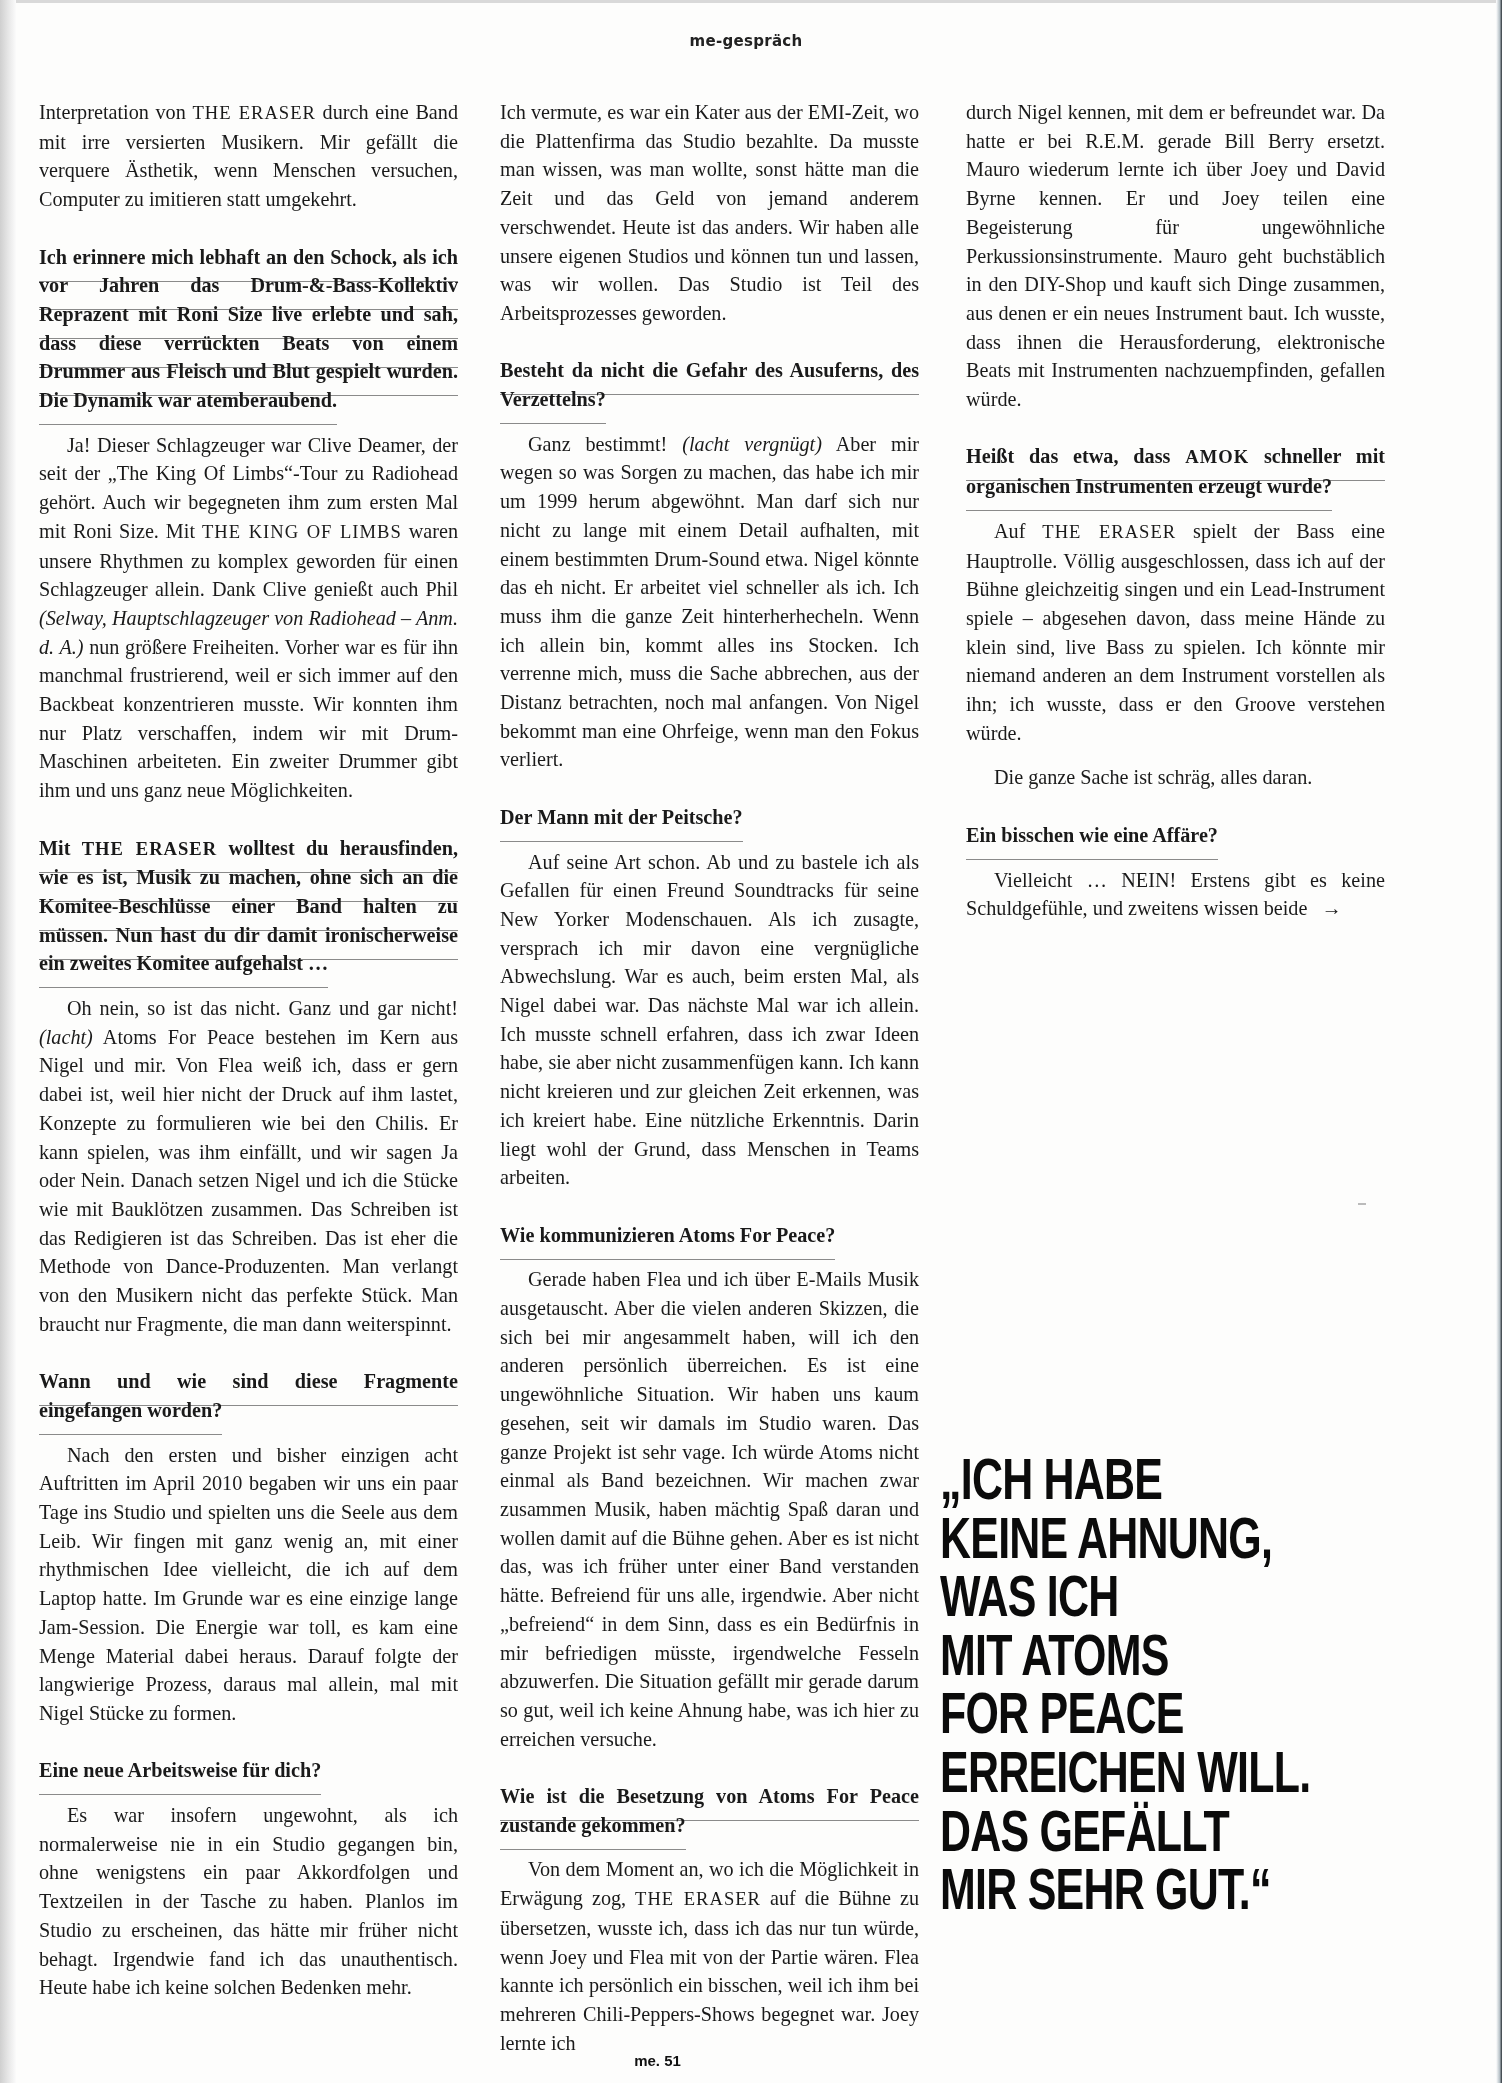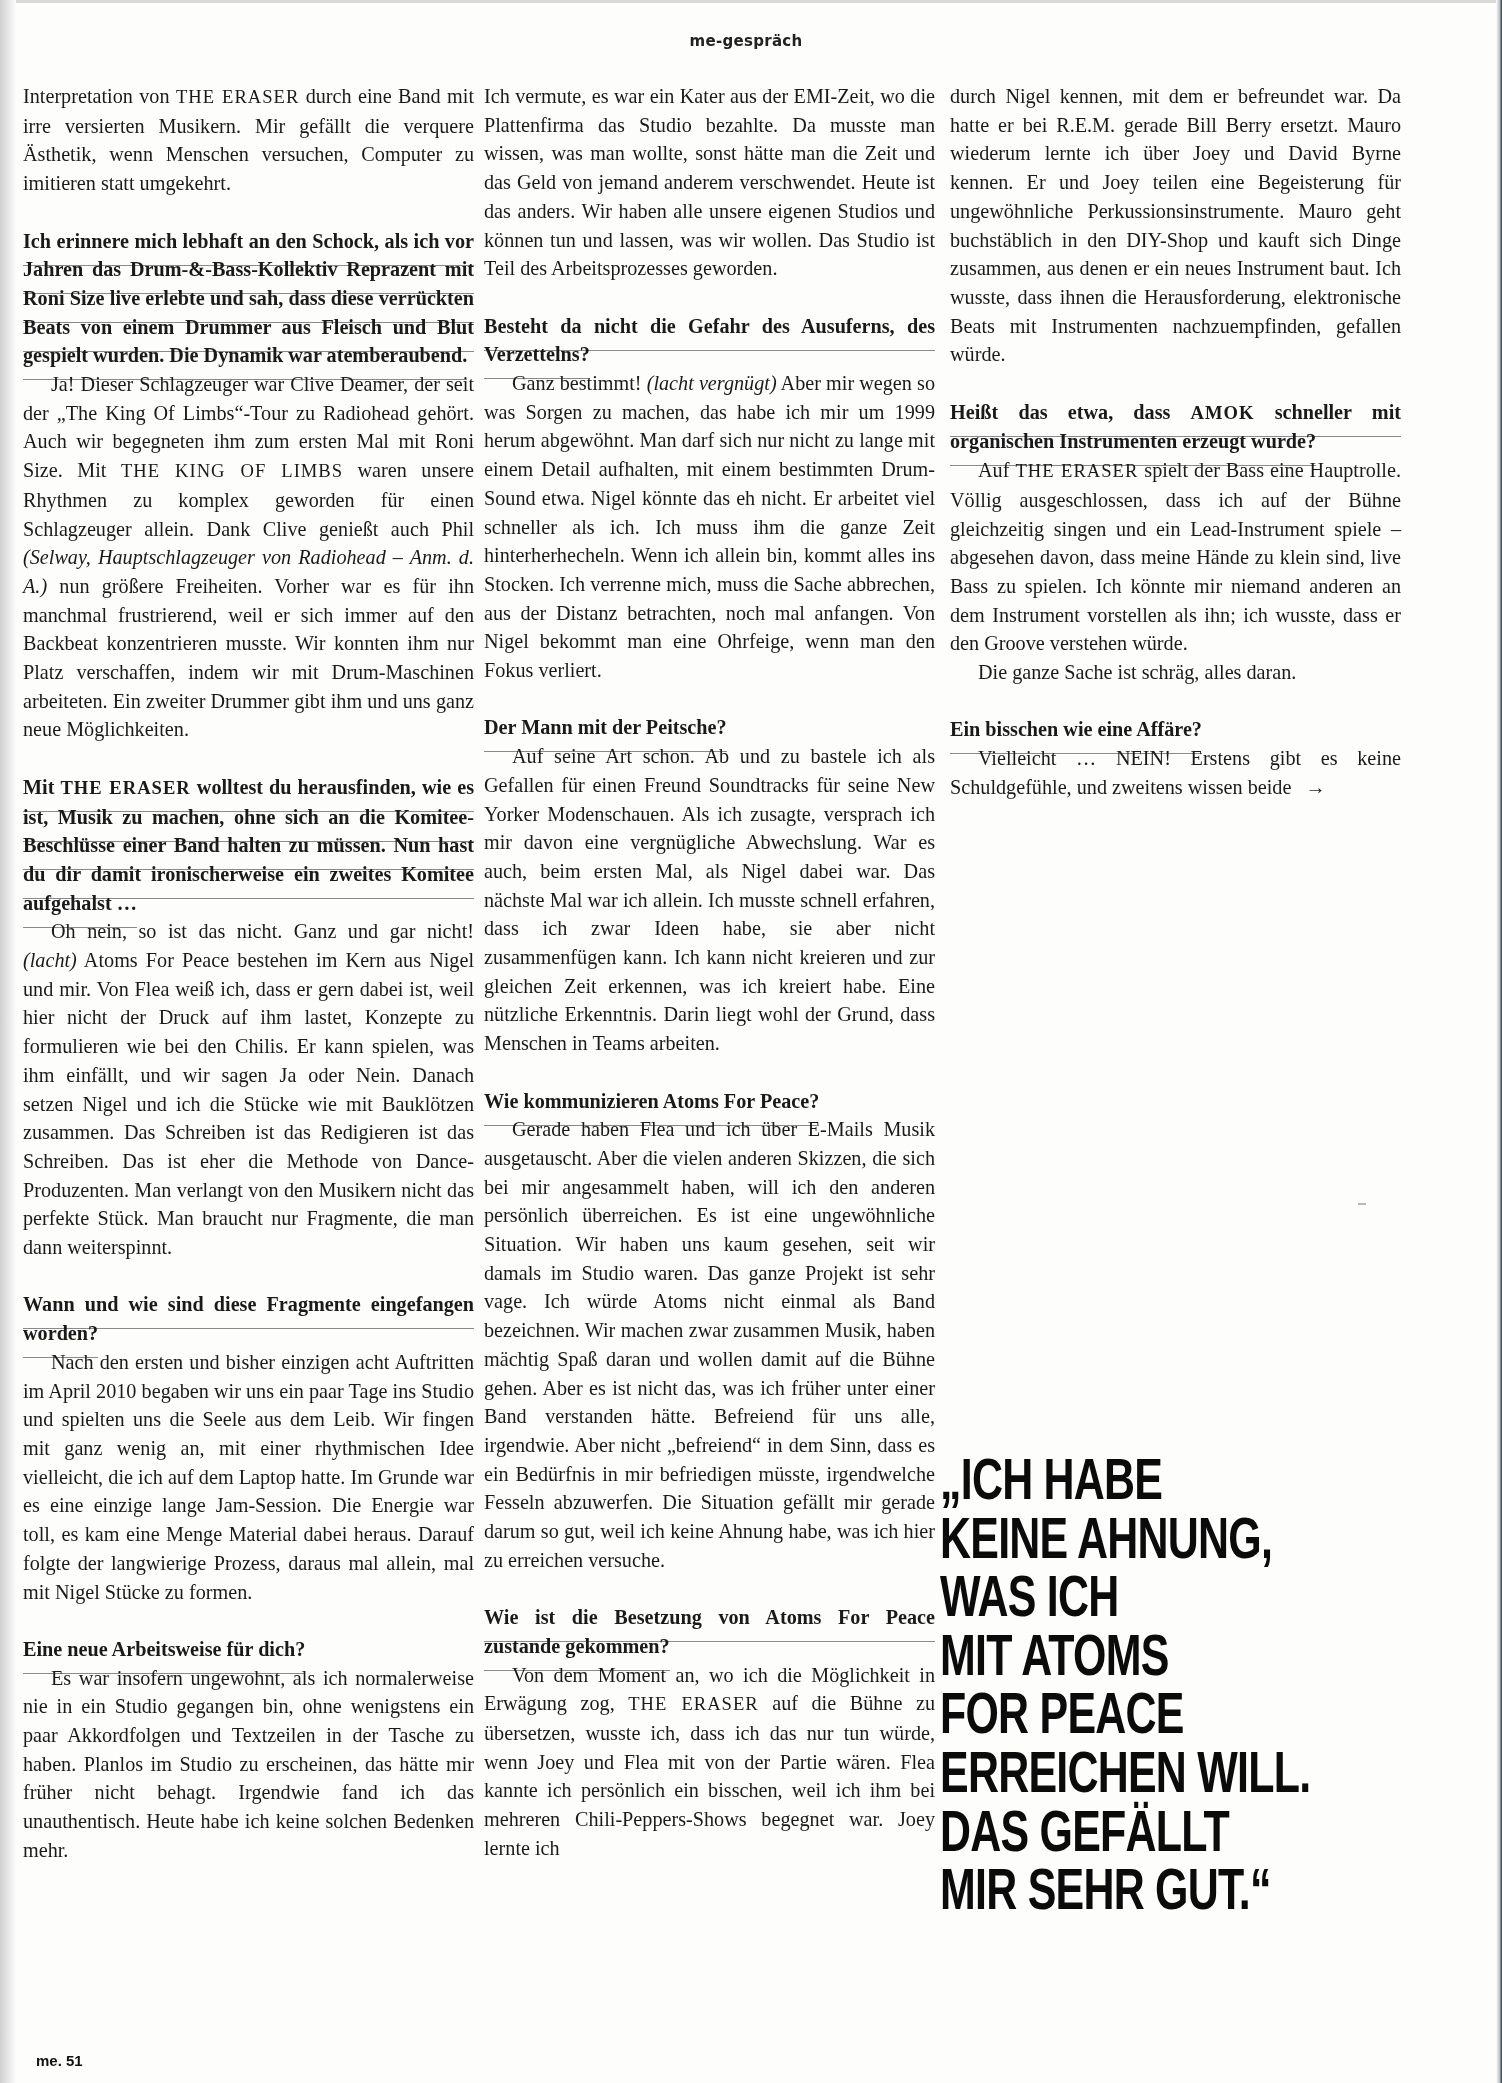--- a/index.html
+++ b/index.html
@@ -29,44 +29,44 @@
   .col {
     position: absolute; top: 82px; width: 451px;
     font-size: 17.6px; line-height: 28.7px;
     text-align: justify; hyphens: manual;
     font-family: "Liberation Serif", "DejaVu Serif", serif;
     font-size: 20.2px;
   }
   .col1 { left: 23px; }
   .col2 { left: 484px; }
   .col3 { left: 950px; }
-  p { margin: 0; }
+  p { margin: 16px; }
   p.body { text-indent: 28px; }
   p.noindent { text-indent: 0; }
   .q {
     font-weight: bold; margin-top: 28.7px;
   }
   .q span.qline {
     border-bottom: 1px solid #8a8a8a; padding-bottom: 13px;
   }
   .sc { font-variant: small-caps; letter-spacing: 1px; font-size: 0.92em; }
   .it { font-style: italic; }
   .pullquote {
     position: absolute; left: 940px; top: 1450px; width: 520px;
     font-family: "Liberation Sans", "DejaVu Sans", sans-serif;
     font-weight: bold; font-size: 58px; line-height: 58.6px;
     letter-spacing: -1px; color: #0b0b0b;
     transform: scaleX(0.74); transform-origin: left top;
     white-space: nowrap;
   }
   .pullquote .pq-line { display: block; }
   .folio {
-    position: absolute; top: 2052px; left: 0; width: 1315px; text-align: left;
+    position: absolute; top: 2052px; left: 0; width: 1315px; text-align: center;
     font-family: "Liberation Sans", "DejaVu Sans", sans-serif; font-weight: bold;
-    font-size: 15px; color: #111; padding-left: 36px;
+    font-size: 15px; color: #111;
   }
   .arrow { margin-left: 14px; }
   .speck {
     position: absolute; width: 8px; height: 2px; background: #bbb; left: 1358px; top: 1203px;
   }
 </style>
 </head>
 <body>
 
 <div class="top-edge"></div>

